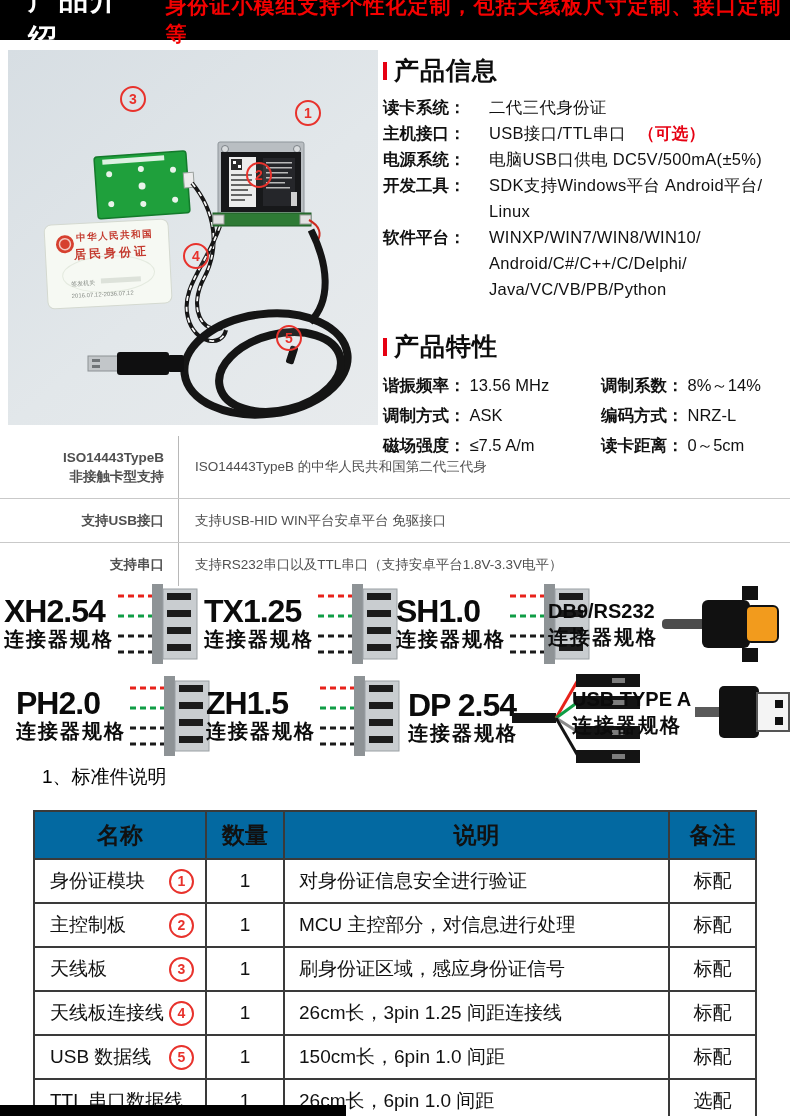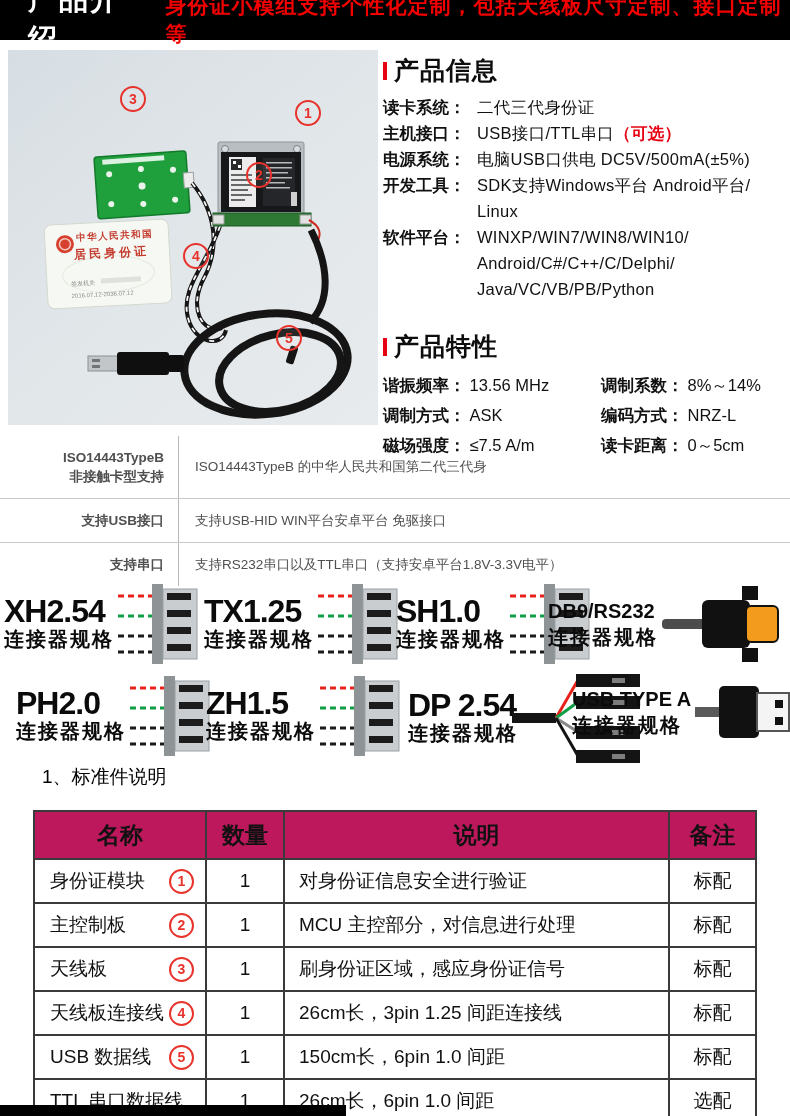--- a/index.html
+++ b/index.html
@@ -20,21 +20,21 @@
            justify-content:center;background:rgba(255,255,255,0.08);}
 
   
   .right{position:absolute;left:383px;top:54px;width:404px;}
   .sec-head{display:flex;align-items:center;font-size:25px;font-weight:bold;color:#0d0d0d;
             margin:0 0 7px 0;letter-spacing:1px;}
   .red-bar{width:4px;height:18px;background:#e60012;margin-right:7px;flex:none;}
   .info-line{display:flex;font-size:16.5px;line-height:26px;}
   .info-label{font-weight:bold;width:94px;flex:none;}
   .info-cont{padding-left:94px;}
-  .info-value{letter-spacing:0.3px;}
+  .info-value{letter-spacing:0.3px;margin-left:12px;}
   .red-text{color:#e60012;font-weight:bold;}
 
   .feat-head{margin-top:28px;}
   .feat-row{display:flex;font-size:16.5px;line-height:30px;}
   .feat-cell{display:flex;}
   .feat-cell.c1{width:218px;flex:none;}
   .feat-label{font-weight:bold;}
   .feat-value{margin-left:4px;}
 
   
@@ -55,21 +55,21 @@
              color:#0b0b0b;white-space:nowrap;}
   .conn-name.small{font-size:20px;line-height:30px;letter-spacing:0;}
   .conn-sub{font-size:20px;font-weight:bold;letter-spacing:2px;line-height:26px;color:#0b0b0b;
             white-space:nowrap;font-family:Liberation Mono, monospace;}
 
   
   .parts-heading{position:absolute;left:42px;top:764px;font-size:19px;color:#000;}
   table.parts{position:absolute;left:33px;top:810px;width:722px;border-collapse:collapse;
               table-layout:fixed;}
   table.parts th,table.parts td{border:2px solid #3a3a3a;}
-  table.parts th{background:#be185d;font-size:23px;font-weight:bold;height:44px;text-align:center;}
+  table.parts th{background:#0369a1;font-size:23px;font-weight:bold;height:44px;text-align:center;}
   table.parts td{height:40px;font-size:19px;}
   .cell-name{display:flex;align-items:center;padding:0 10px 0 14px;}
   .circle-num{width:21px;height:21px;border:2px solid #e8322c;border-radius:50%;color:#e8322c;
               font-size:14px;font-weight:bold;display:inline-flex;align-items:center;
               justify-content:center;margin-left:auto;flex:none;}
   .td-center{text-align:center;}
   .td-desc{padding-left:14px;}
 
   .bottom-strip{position:absolute;left:0;top:1105px;width:346px;height:11px;background:#000;}
 </style>

